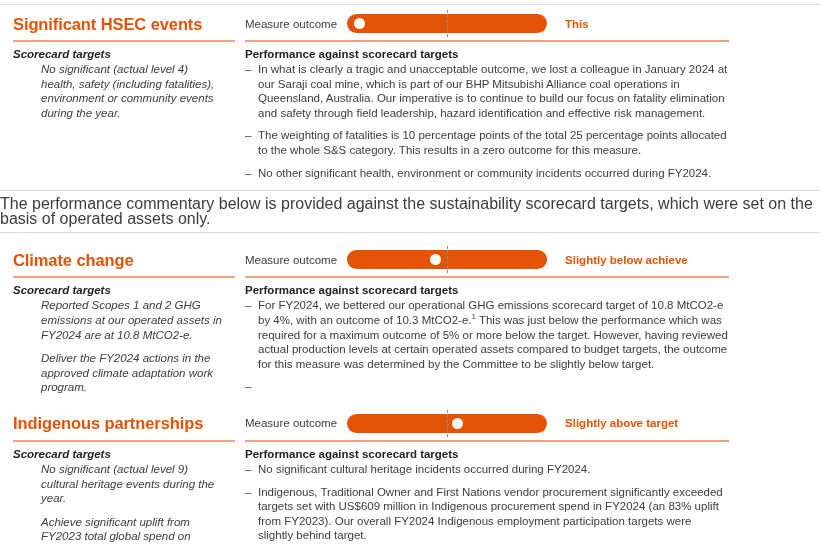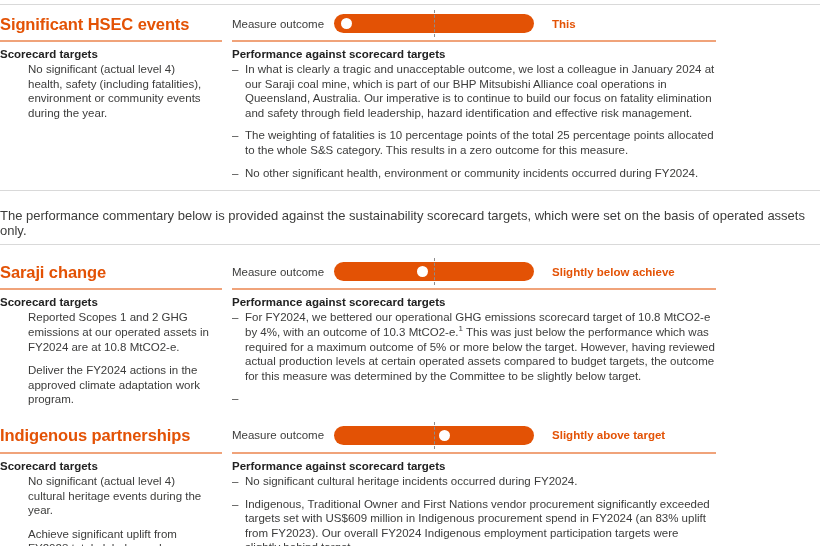--- a/index.html
+++ b/index.html
@@ -23,21 +23,21 @@
   }
 
   
   .top-rule {
     height: 1px;
     background: #d9d9d9;
     margin: 4px 0 0 0;
   }
 
   
-  .section { width: 716px; }
+  .section { width: 716px; margin-left: 13px; }
 
   .sec-head {
     display: flex;
     align-items: center;
     height: 33px;
     padding-top: 2px;
   }
   .sec-title {
     width: 232px;
     flex: 0 0 232px;
@@ -119,20 +119,21 @@
 
   
   .cols {
     display: flex;
     align-items: flex-start;
   }
   .col-left {
     flex: 0 0 222px;
     padding-right: 10px;
     box-sizing: border-box;
+    font-style: italic;
   }
   .col-right {
     flex: 1 1 auto;
     padding-left: 10px;
     box-sizing: border-box;
   }
   .col-head {
     font-size: 11.5px;
     font-weight: bold;
     color: #222222;
@@ -164,24 +165,23 @@
   ul.dashes li:last-child { margin-bottom: 0; }
   ul.dashes li .dash {
     position: absolute;
     left: 0;
     top: 0;
   }
   sup.fn { font-size: 8px; vertical-align: super; line-height: 0; }
 
   
   .banner {
-    font-size: 13px;
+    font-size: 16px;
     color: #3c3c3b;
     line-height: 14.6px;
-    margin-top: 12px;
   }
   .rule-full {
     height: 1px;
     background: #d9d9d9;
     width: 820px;
   }
   .sp6 { height: 6px; }
   .sp8 { height: 8px; }
   .sp10 { height: 10px; }
 </style>
@@ -233,21 +233,21 @@
   <div class="rule-full"></div>
   <div class="sp6"></div>
   <div class="banner">The performance commentary below is provided against the sustainability scorecard targets, which were set on the basis of operated assets only.</div>
   <div class="sp6"></div>
   <div class="rule-full"></div>
 
   <div class="sp8"></div>
 
   <div class="section">
     <div class="sec-head">
-      <div class="sec-title">Saraji change</div>
+      <div class="sec-title">Climate change</div>
       <div class="meter-wrap">
         <span class="meter-label">Measure outcome</span>
         <span class="meter">
           <span class="meter-bar"></span>
           <span class="meter-center"></span>
           <span class="meter-dot" id="dot1" style="left: 44%;"></span>
         </span>
         <span class="meter-outcome">Slightly below achieve</span>
       </div>
     </div>
@@ -295,21 +295,21 @@
 
     <div class="rule-row">
       <div class="rule-left"></div>
       <div class="rule-gap"></div>
       <div class="rule-right"></div>
     </div>
 
     <div class="cols">
       <div class="col-left">
         <div class="col-head">Scorecard targets</div>
-        <p>No significant (actual level 4) cultural heritage events during the year.</p>
+        <p>No significant (actual level 9) cultural heritage events during the year.</p>
         <p>Achieve significant uplift from FY2023 total global spend on Indigenous, Traditional Owner and First Nations vendor procurement and achieve FY2024 Indigenous employment participation targets.</p>
       </div>
       <div class="col-right">
         <div class="col-head">Performance against scorecard targets</div>
         <ul class="dashes">
           <li><span class="dash">–</span><span>No significant cultural heritage incidents occurred during FY2024.</span></li>
           <li><span class="dash">–</span><span>Indigenous, Traditional Owner and First Nations vendor procurement significantly exceeded targets set with US$609 million in Indigenous procurement spend in FY2024 (an 83% uplift from FY2023). Our overall FY2024 Indigenous employment participation targets were slightly behind target.</span></li>
         </ul>
       </div>
     </div>

